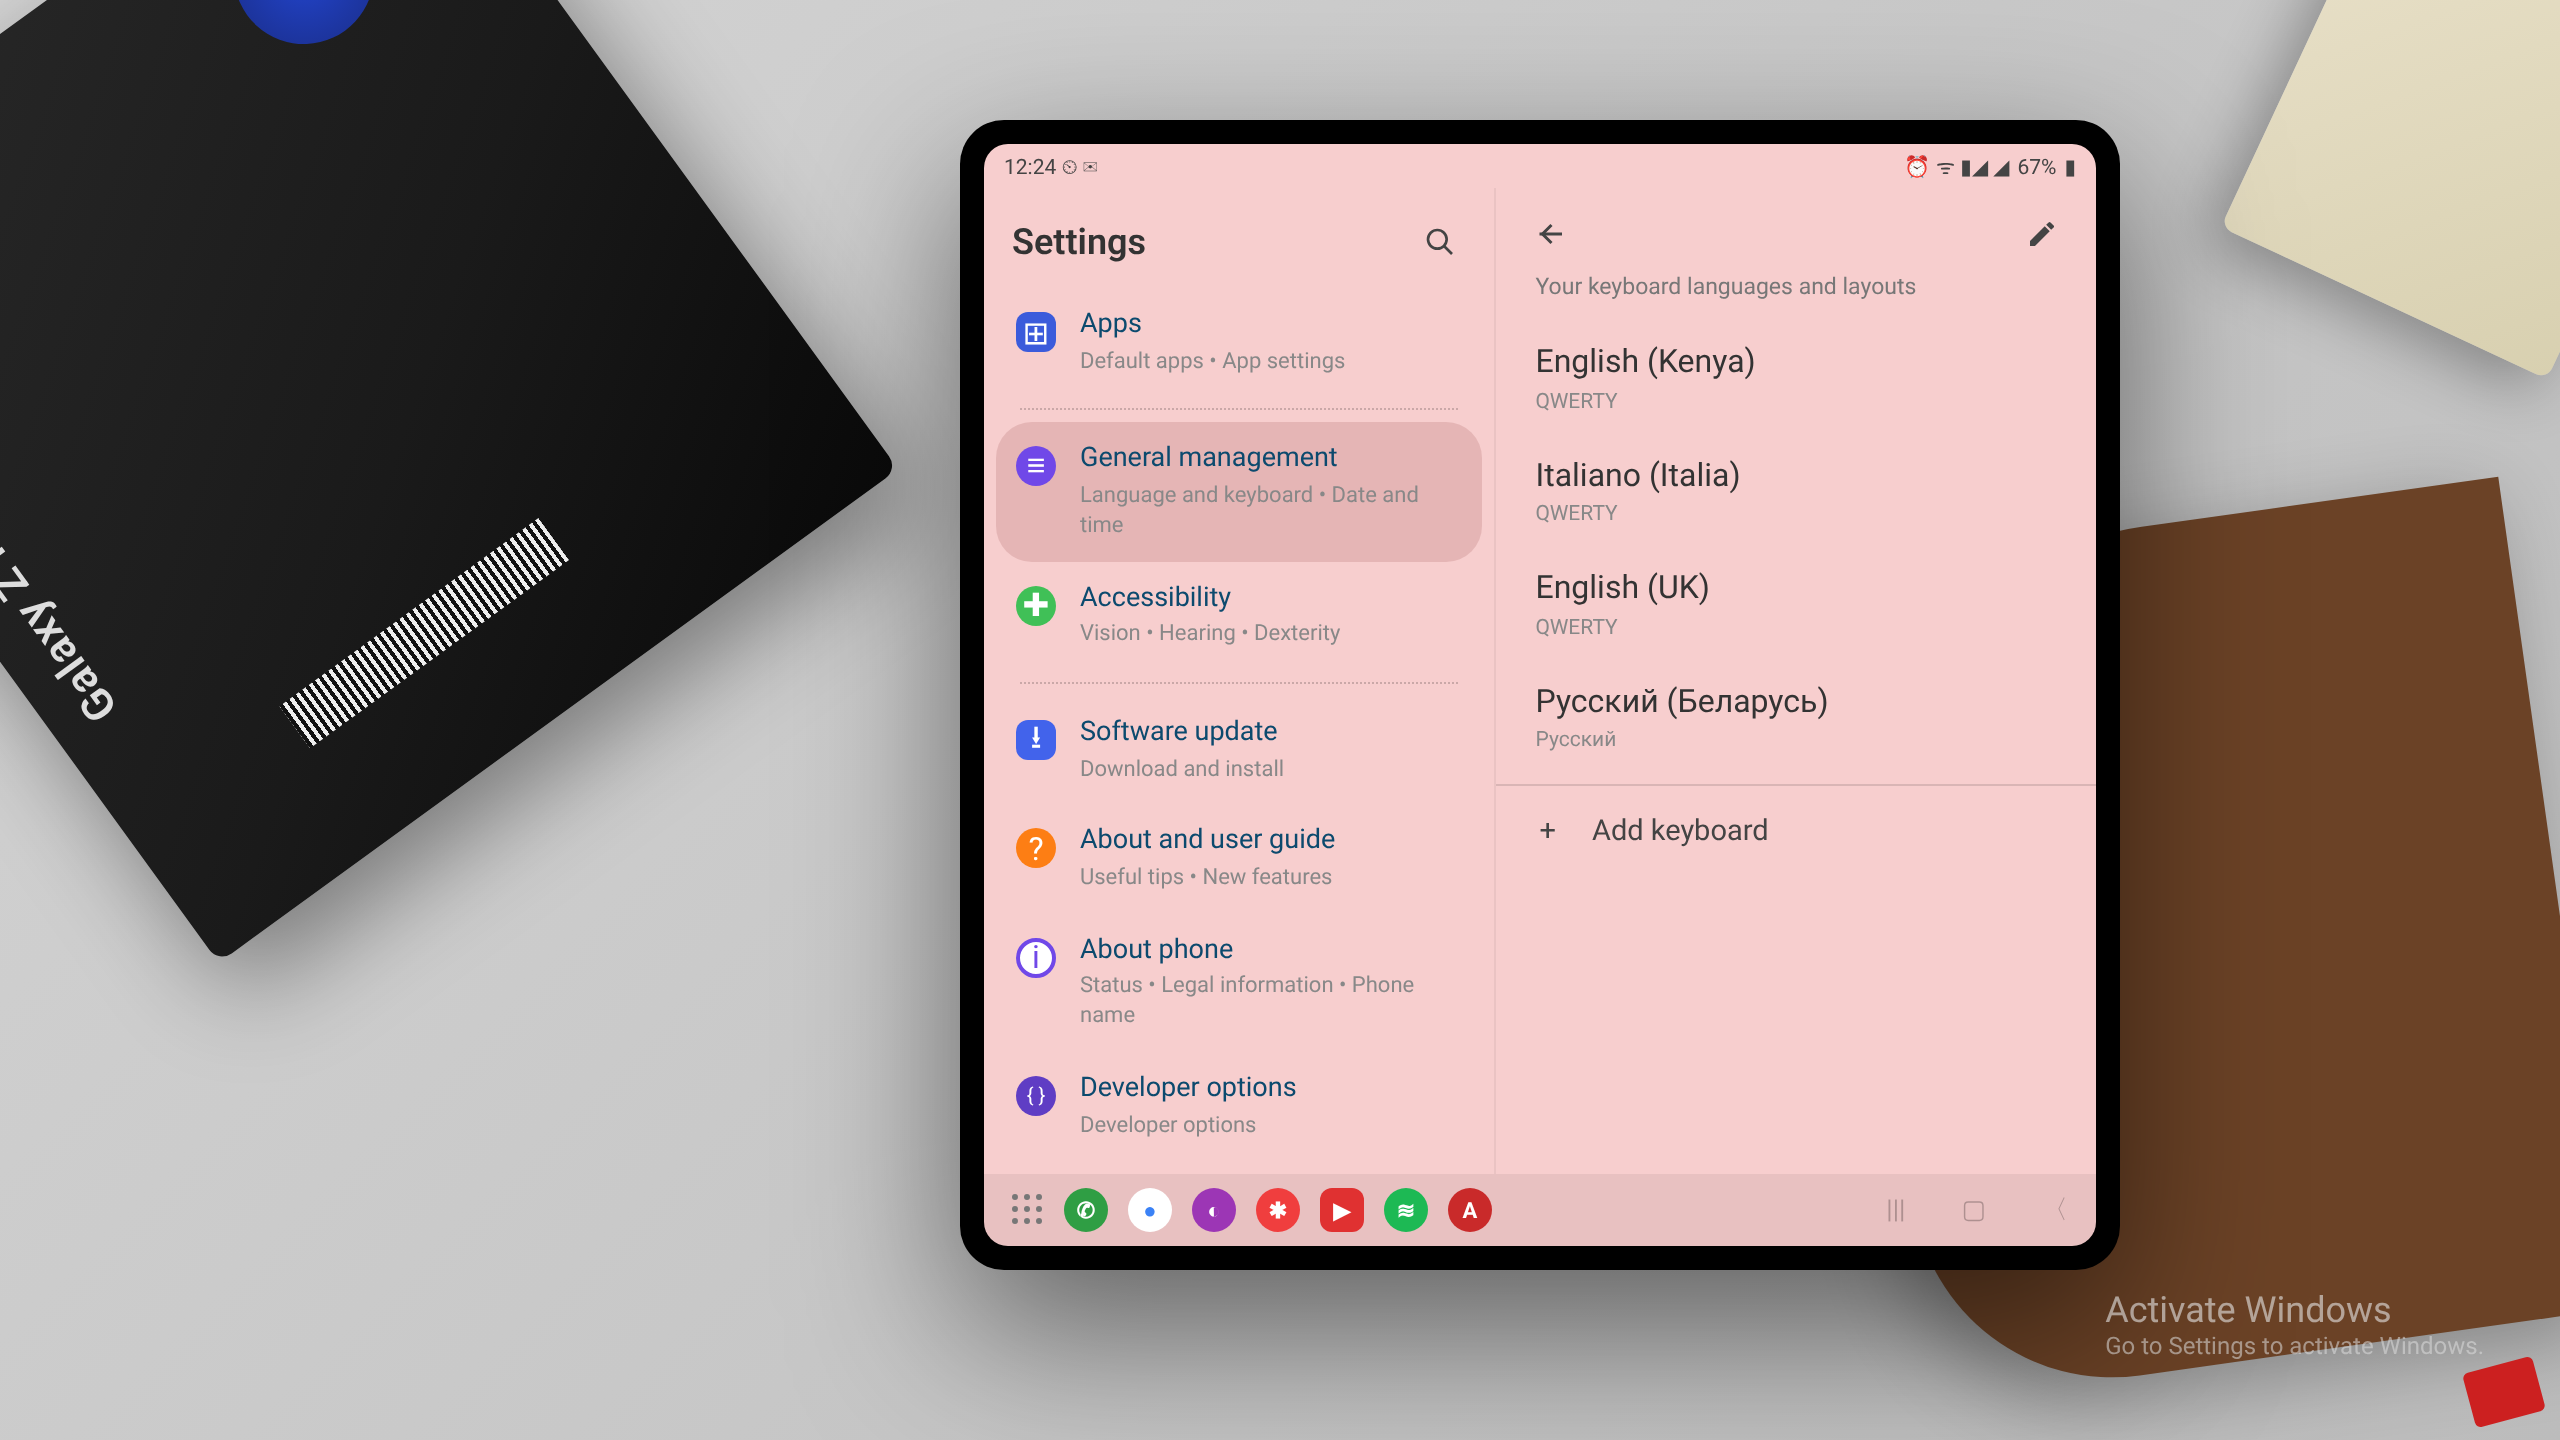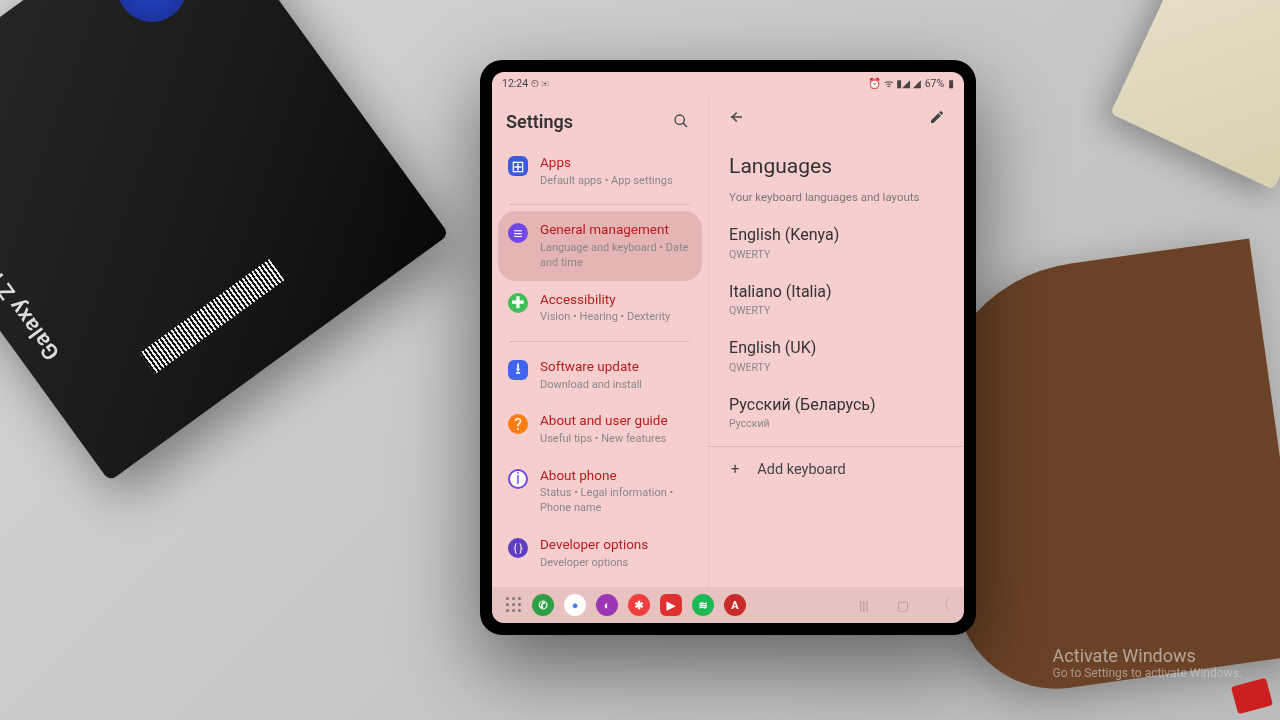--- a/index.html
+++ b/index.html
@@ -57,21 +57,21 @@
     width: 340px; height: 420px;
     background: #6b4226;
     border-radius: 160px 0 0 100px;
     transform: rotate(-8deg);
     box-shadow: -10px 10px 40px rgba(0,0,0,0.3);
   }
 
   .phone {
     position: absolute;
     left: 480px; top: 60px;
-    width: 496px; height: 575px;
+    width: 580px; height: 575px;
     background: #000;
     border-radius: 22px;
     padding: 12px;
     box-shadow: 0 30px 80px rgba(0,0,0,0.5);
   }
   .screen {
     width: 100%; height: 100%;
     background: #f7cece;
     border-radius: 12px;
     display: flex;
@@ -144,21 +144,21 @@
   .setting-icon {
     width: 20px; height: 20px;
     border-radius: 6px;
     flex-shrink: 0;
     margin-top: 2px;
     display: flex; align-items: center; justify-content: center;
   }
   .setting-text { flex: 1; min-width: 0; }
   .setting-title {
     font-size: 13.5px;
-    color: #b91c1c;
+    color: #0c4a6e;
     line-height: 1.3;
   }
   .setting-sub {
     font-size: 11px;
     color: #888;
     line-height: 1.35;
     margin-top: 2px;
   }
   .divider {
     height: 1px;
@@ -375,21 +375,20 @@
                 <line x1="5" y1="12" x2="20" y2="12"></line>
               </svg>
           </div>
           <div class="icon-btn">
             <svg width="16" height="16" viewBox="0 0 24 24" fill="currentColor">
                 <path d="M3 17.25V21h3.75L17.81 9.94l-3.75-3.75L3 17.25zM20.71 7.04a1 1 0 0 0 0-1.41l-2.34-2.34a1 1 0 0 0-1.41 0l-1.83 1.83 3.75 3.75 1.83-1.83z"></path>
               </svg>
           </div>
         </div>
 
-        <div class="rp-title">Languages</div>
         <div class="rp-sub">Your keyboard languages and layouts</div>
 
         <div class="lang-item">
           <div class="lang-name">English (Kenya)</div>
           <div class="lang-layout">QWERTY</div>
         </div>
         <div class="lang-item">
           <div class="lang-name">Italiano (Italia)</div>
           <div class="lang-layout">QWERTY</div>
         </div>

